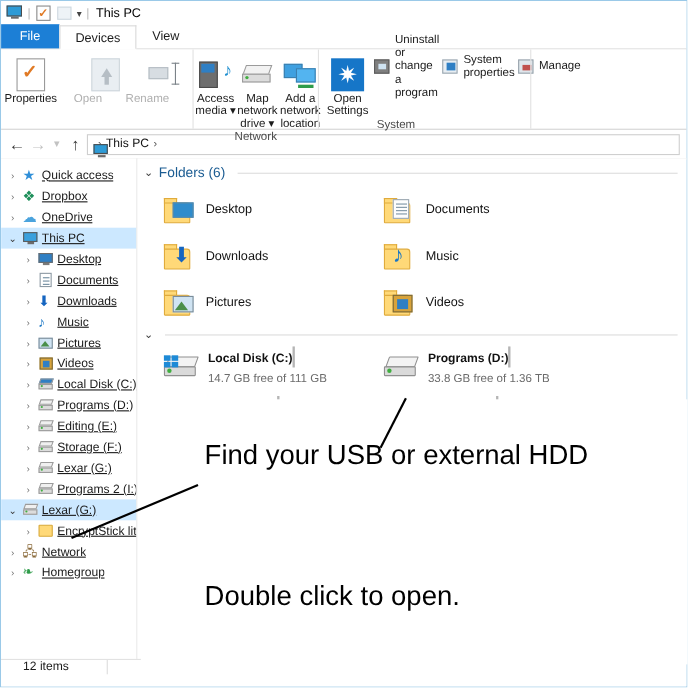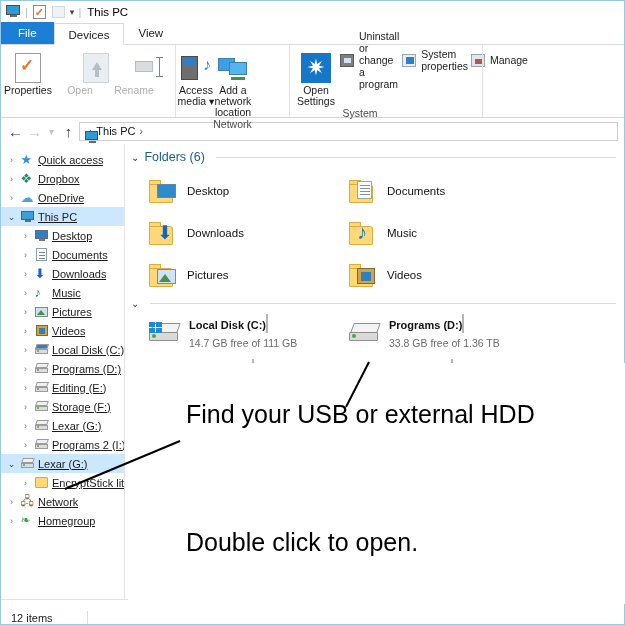--- a/index.html
+++ b/index.html
@@ -282,21 +282,21 @@
   .dr-fill.blue {
     background: #1e9be0;
     background-image: repeating-linear-gradient(90deg, rgba(255,255,255,.35) 0 1px, transparent 1px 4px);
   }
   .dr-free { font-size: 10.5px; color: #6b6b6b; margin-top: 2px; white-space: nowrap; }
 
   
   .statusbar {
     position: absolute; left: 0; right: 0; bottom: 0; height: 24px;
     border-top: 1px solid #e2e2e2; background: #ffffff;
-    display: flex; align-items: flex-end; padding-left: 10px;
+    display: flex; align-items: flex-start; padding-left: 20px;
     font-size: 11px; color: #1b1b1b; gap: 24px;
   }
   .sb-div { width: 1px; height: 13px; background: #dcdcdc; margin-left: 10px; }
 
   
   .anno {
     position: absolute; left: 0; top: 0; width: 625px; height: 625px;
     pointer-events: none;
   }
   .anno-text {
@@ -376,20 +376,31 @@
           <span class="ricon">
             <span class="ic-access">
                 <span class="tower"></span>
                 <span class="scr2"></span>
                 <span class="note">♪</span>
               </span>
           </span>
           <span class="rlab" style="width:40px">Access
 media ▾</span>
         </div>
+        <div class="rbtn" style="width:40px">
+          <span class="ricon">
+            <span class="ic-drive">
+                <span class="top"></span>
+                <span class="bot"></span>
+                <span class="led"></span>
+              </span>
+          </span>
+          <span class="rlab" style="width:50px">Map network
+drive ▾</span>
+        </div>
         <div class="rbtn" style="width:38px">
           <span class="ricon">
             <span class="ic-netloc">
                 <span class="m1"></span>
                 <span class="m2"></span>
                 <span class="st"></span>
               </span>
           </span>
           <span class="rlab" style="width:54px">Add a network
 location</span>

